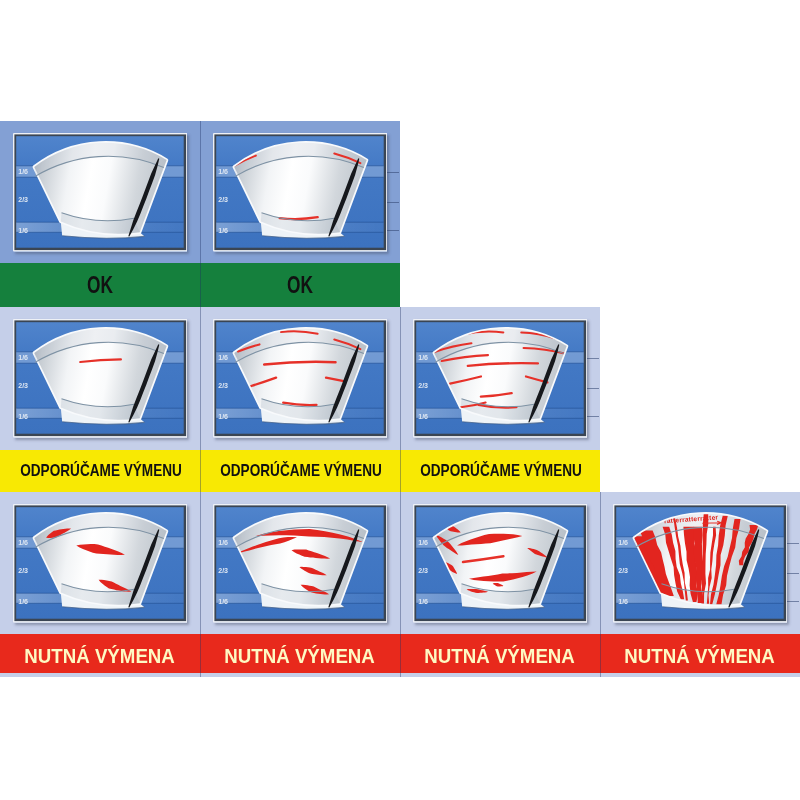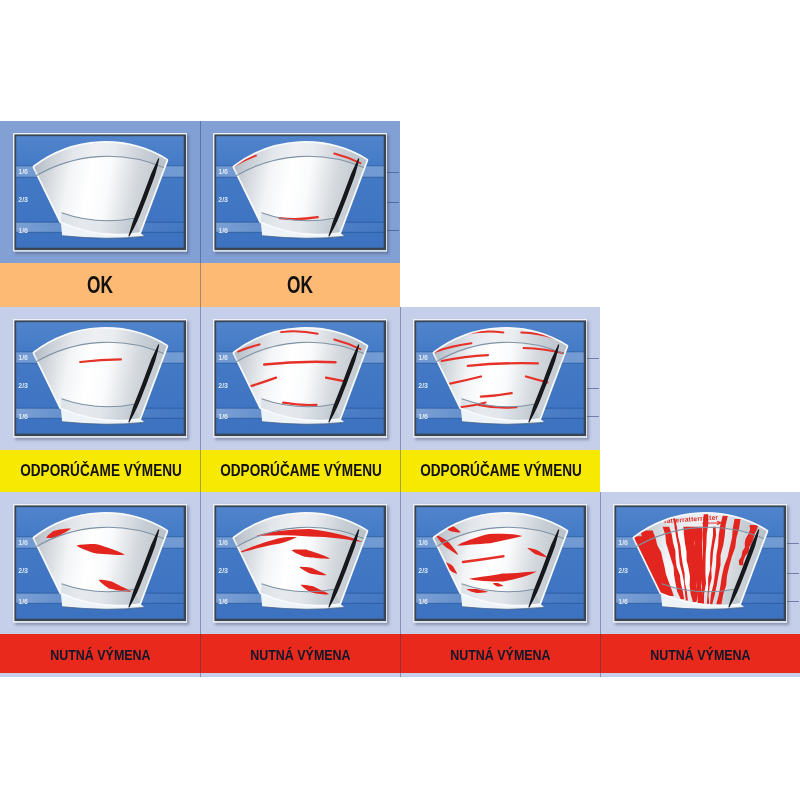--- a/index.html
+++ b/index.html
@@ -3,23 +3,23 @@
 
 html,body{margin:0;padding:0;background:#fff;width:800px;height:800px;overflow:hidden}
 *{box-sizing:border-box}
 .cell{position:absolute;width:200px;overflow:hidden}
 .cell.r1{background:#83a0d4}
 .cell.r23{background:#c5cfe9}
 .pic{position:absolute;left:12.7px;top:12.3px;box-shadow:1.5px 2px 2.5px rgba(70,80,105,0.45)}
 .band{position:absolute;left:0;width:200px;text-align:center;
  font-family:'Liberation Sans',sans-serif;font-weight:bold;color:#111;}
 .band span{display:inline-block;transform-origin:50% 50%;white-space:nowrap}
-.band.g{background:#fdba74;font-size:24px;height:44px;line-height:44px}.band.g span{transform:scaleX(0.72)}
+.band.g{background:#15803d;font-size:24px;height:44px;line-height:44px}.band.g span{transform:scaleX(0.72)}
 .band.y{background:#f8e903;font-size:17px;height:42px;line-height:42px}.band.y span{transform:scaleX(0.80)}
-.band.r{background:#e8291c;font-size:14px;height:39px;line-height:43px;color:#0f172a}.band.r span{transform:scaleX(0.89)}
+.band.r{background:#e8291c;font-size:21px;height:39px;line-height:43px;color:#fef9c3}.band.r span{transform:scaleX(0.89)}
 .sep{position:absolute;top:0;width:1px;background:rgba(28,48,100,0.38)}
 .tick{position:absolute;height:1px;background:rgba(45,65,110,0.55)}
 
 </style></head><body>
 <svg width="0" height="0" style="position:absolute">
 <defs>
 <linearGradient id="bgb" x1="0" y1="0" x2="0" y2="1">
  <stop offset="0" stop-color="#5084cc"></stop>
         <stop offset="0.3" stop-color="#4379c5"></stop>
  <stop offset="1" stop-color="#3c72bf"></stop>

